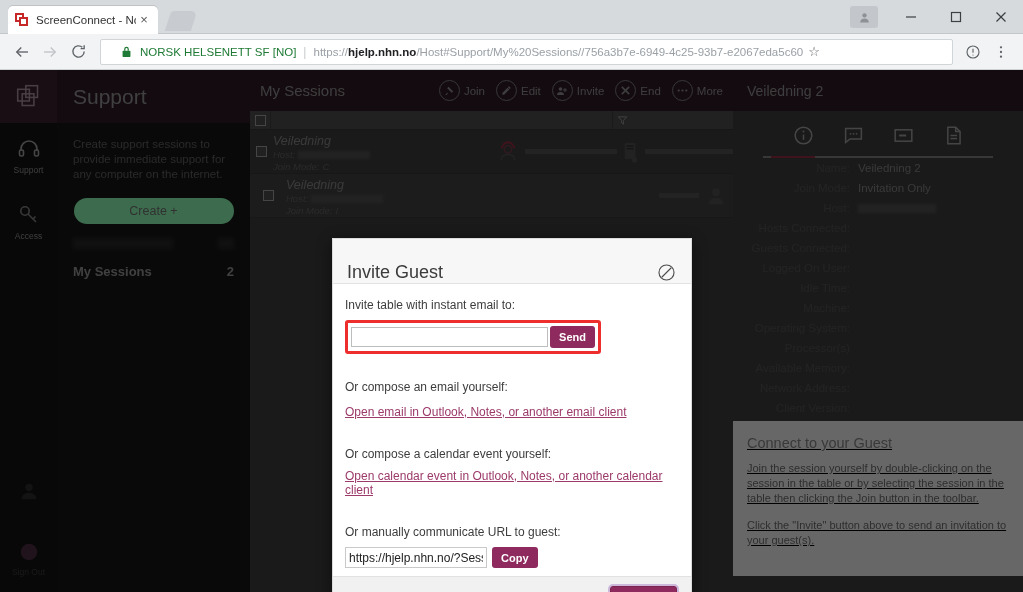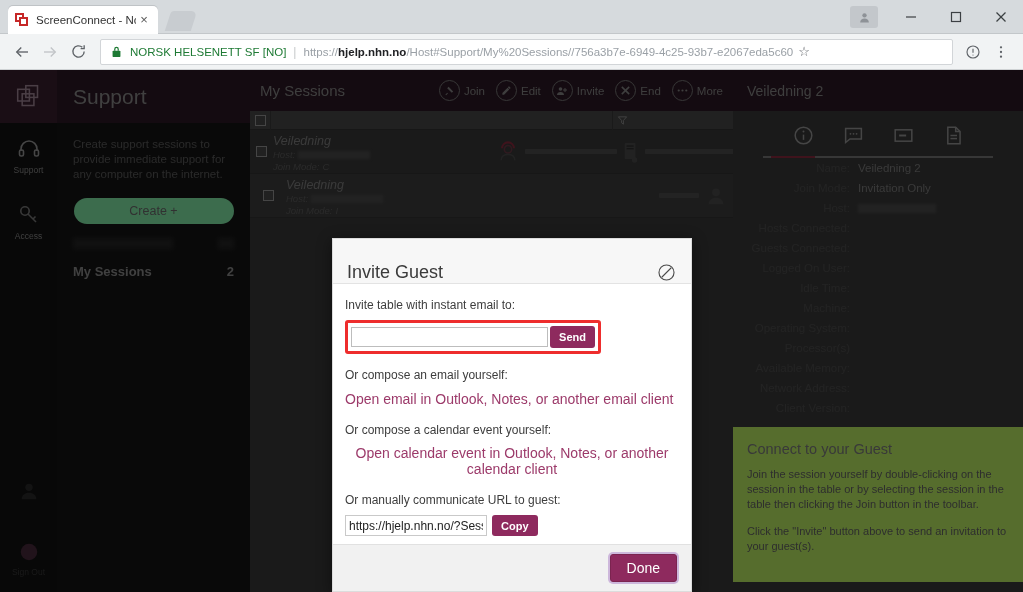--- a/index.html
+++ b/index.html
@@ -71,21 +71,21 @@
     display: flex; align-items: center; padding: 0 8px;
   }
   .nav-btn {
     width: 28px; height: 28px; display: flex; align-items: center; justify-content: center;
     color: #5f6368; font-size: 16px; cursor: pointer; flex: 0 0 28px;
   }
   .nav-btn.disabled { color: #c1c4c7; }
   .omnibox {
     flex: 1 1 auto; height: 26px; margin: 0 6px 0 8px;
     background: #ffffff; border: 1px solid #d2d5d8; border-radius: 2px;
-    display: flex; align-items: center; padding: 0 10px; overflow: hidden;
+    display: flex; align-items: center; padding: 0 20px; overflow: hidden;
   }
   .lock-icon { flex: 0 0 14px; margin-right: 5px; }
   .site-ident { font-size: 11.5px; color: #1e7a34; white-space: nowrap; }
   .omni-sep { color: #c7c9cb; margin: 0 7px; font-size: 12px; }
   .url-text { font-size: 11.5px; color: #9aa0a6; white-space: nowrap; overflow: hidden; }
   .url-text b { color: #202124; font-weight: bold; }
   .star-btn { flex: 0 0 22px; text-align: center; color: #5f6368; font-size: 13px; cursor: pointer; }
   .tb-icon { width: 28px; height: 28px; display: flex; align-items: center; justify-content: center;
              color: #5f6368; cursor: pointer; flex: 0 0 28px; }
 
@@ -217,59 +217,59 @@
     height: 2px; background: #7a7a7a; margin: 3px 30px 0 30px;
   }
   .rtab-underline .active { width: 44px; height: 2px; background: #8c2b3f; margin-left: 8px; }
   .kv {
     display: flex; font-size: 11.5px; line-height: 20px; padding-right: 14px;
   }
   .kv .k { width: 125px; text-align: right; color: #4f4f4f; padding-right: 8px; }
   .kv .v { color: #7f7f7f; display:flex; align-items:center; }
   .kv .v .redact { width: 78px; height: 9px; background: #4d4d4d; }
   .right-card {
-    position: absolute; left: 0; bottom: 10px; width: 290px;
-    background: #bef264; padding: 14px 14px 16px 14px;
+    position: absolute; left: 0; bottom: 16px; width: 290px;
+    background: #e5e5e5; padding: 14px 14px 16px 14px; text-decoration: underline;
   }
   .right-card h3 { margin: 0 0 10px 0; font-size: 14.5px; color: #7e7e7e; font-weight: normal; }
   .right-card p { margin: 0 0 12px 0; font-size: 11px; color: #666; line-height: 15px; }
 
   
   #modal {
     position: absolute; z-index: 60; left: 332px; top: 168px; width: 360px;
     background: #ffffff; box-shadow: 0 3px 14px rgba(0,0,0,0.45);
     border: 1px solid #dcdcdc;
   }
   .modal-head {
     height: 45px; background: #f7f7f7; border-bottom: 1px solid #e3e3e3;
     display: flex; align-items: flex-end; padding: 0 14px;
   }
   .modal-title { font-size: 18px; color: #3b3b3b; flex: 1 1 auto; }
   .modal-close { width: 20px; height: 20px; cursor: pointer; color: #4a4a4a; }
   .modal-body { padding: 14px 12px 8px 12px; background: #fff; }
   .m-label { font-size: 12px; color: #3d3d3d; margin-bottom: 8px; }
-  .m-label.gap { margin-top: 14px; }
+  .m-label.gap { margin-top: 26px; }
   .highlight-box {
     border: 3px solid #ee2d2d; border-radius: 3px; padding: 3px;
     display: flex; align-items: center; width: 256px;
   }
   .email-input {
     flex: 1 1 auto; height: 20px; border: 1px solid #bdbdbd; background: #fff;
     font-size: 12px; padding: 0 4px; font-family: "Liberation Sans", sans-serif;
     outline: none; color: #222;
   }
   .btn-purple {
     background: #8e2a5e; color: #fff; border: none; border-radius: 3px;
     font-size: 11px; font-weight: bold; cursor: pointer;
     font-family: "Liberation Sans", sans-serif;
   }
   .send-btn { height: 22px; padding: 0 9px; margin-left: 2px; }
   .m-link {
-    display: inline-block; font-size: 14px; color: #9c3a6a; 
-    margin-bottom: 2px; cursor: pointer; text-align: center;
+    display: inline-block; font-size: 12px; color: #9c3a6a; text-decoration: underline;
+    margin-bottom: 2px; cursor: pointer;
   }
   .url-row { display: flex; align-items: center; margin-top: 6px; }
   .url-input {
     width: 142px; height: 21px; border: 1px solid #c9c9c9; background: #fff;
     font-size: 12px; padding: 0 3px; color: #222;
     font-family: "Liberation Sans", sans-serif; outline: none;
   }
   .copy-btn { height: 21px; padding: 0 9px; margin-left: 5px; }
   .modal-foot {
     background: #f1f1f1; border-top: 1px solid #e1e1e1; height: 47px;

